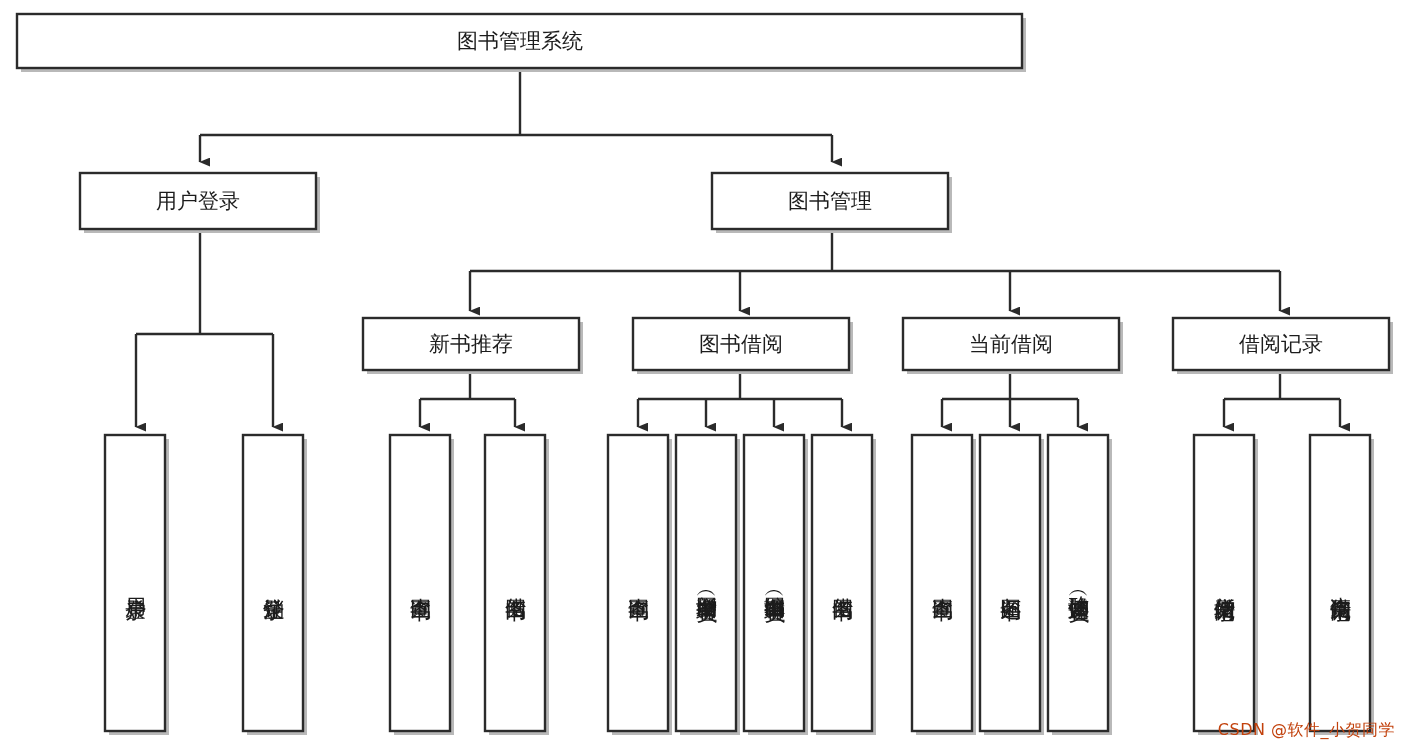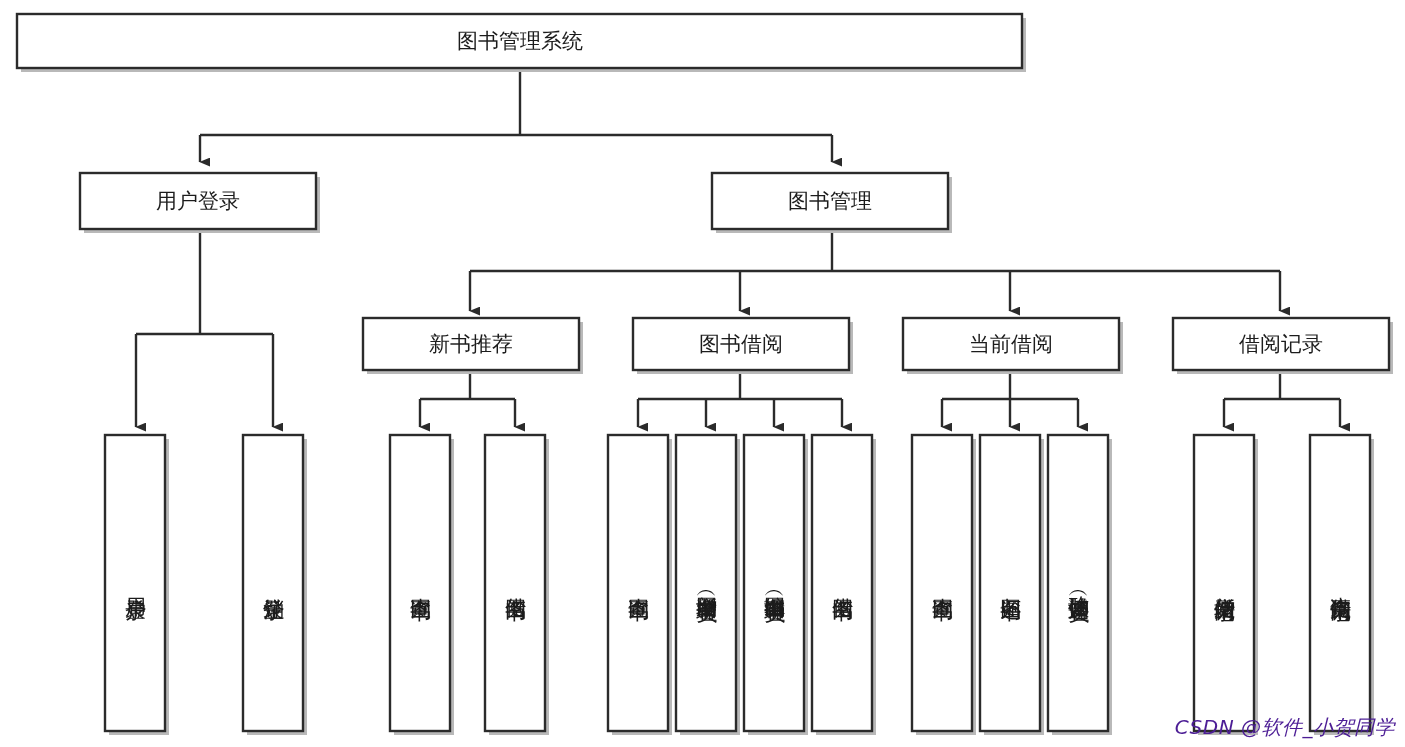--- a/index.html
+++ b/index.html
@@ -59,25 +59,24 @@
     color: #1c1c1c;
     letter-spacing: 1px;
     white-space: nowrap;
     pointer-events: none;
   }
   .watermark {
     position: absolute;
     right: 10px;
     bottom: 6px;
     font-family: "DejaVu Sans", "Liberation Sans", sans-serif;
-    font-size: 20px;
-    color: #4c1d95;
+    font-size: 16px;
+    color: #c2410c;
     white-space: nowrap;
     letter-spacing: 0.5px;
-    font-style: italic;
   }
 </style>
 </head>
 <body>
 
 <div id="diagram-root">
 
   <svg class="diagram-svg" viewBox="0 0 1405 747">
     <defs>
       <marker id="arrowhead" markerWidth="9" markerHeight="11" refX="4.5" refY="10.3" orient="auto" markerUnits="userSpaceOnUse">

